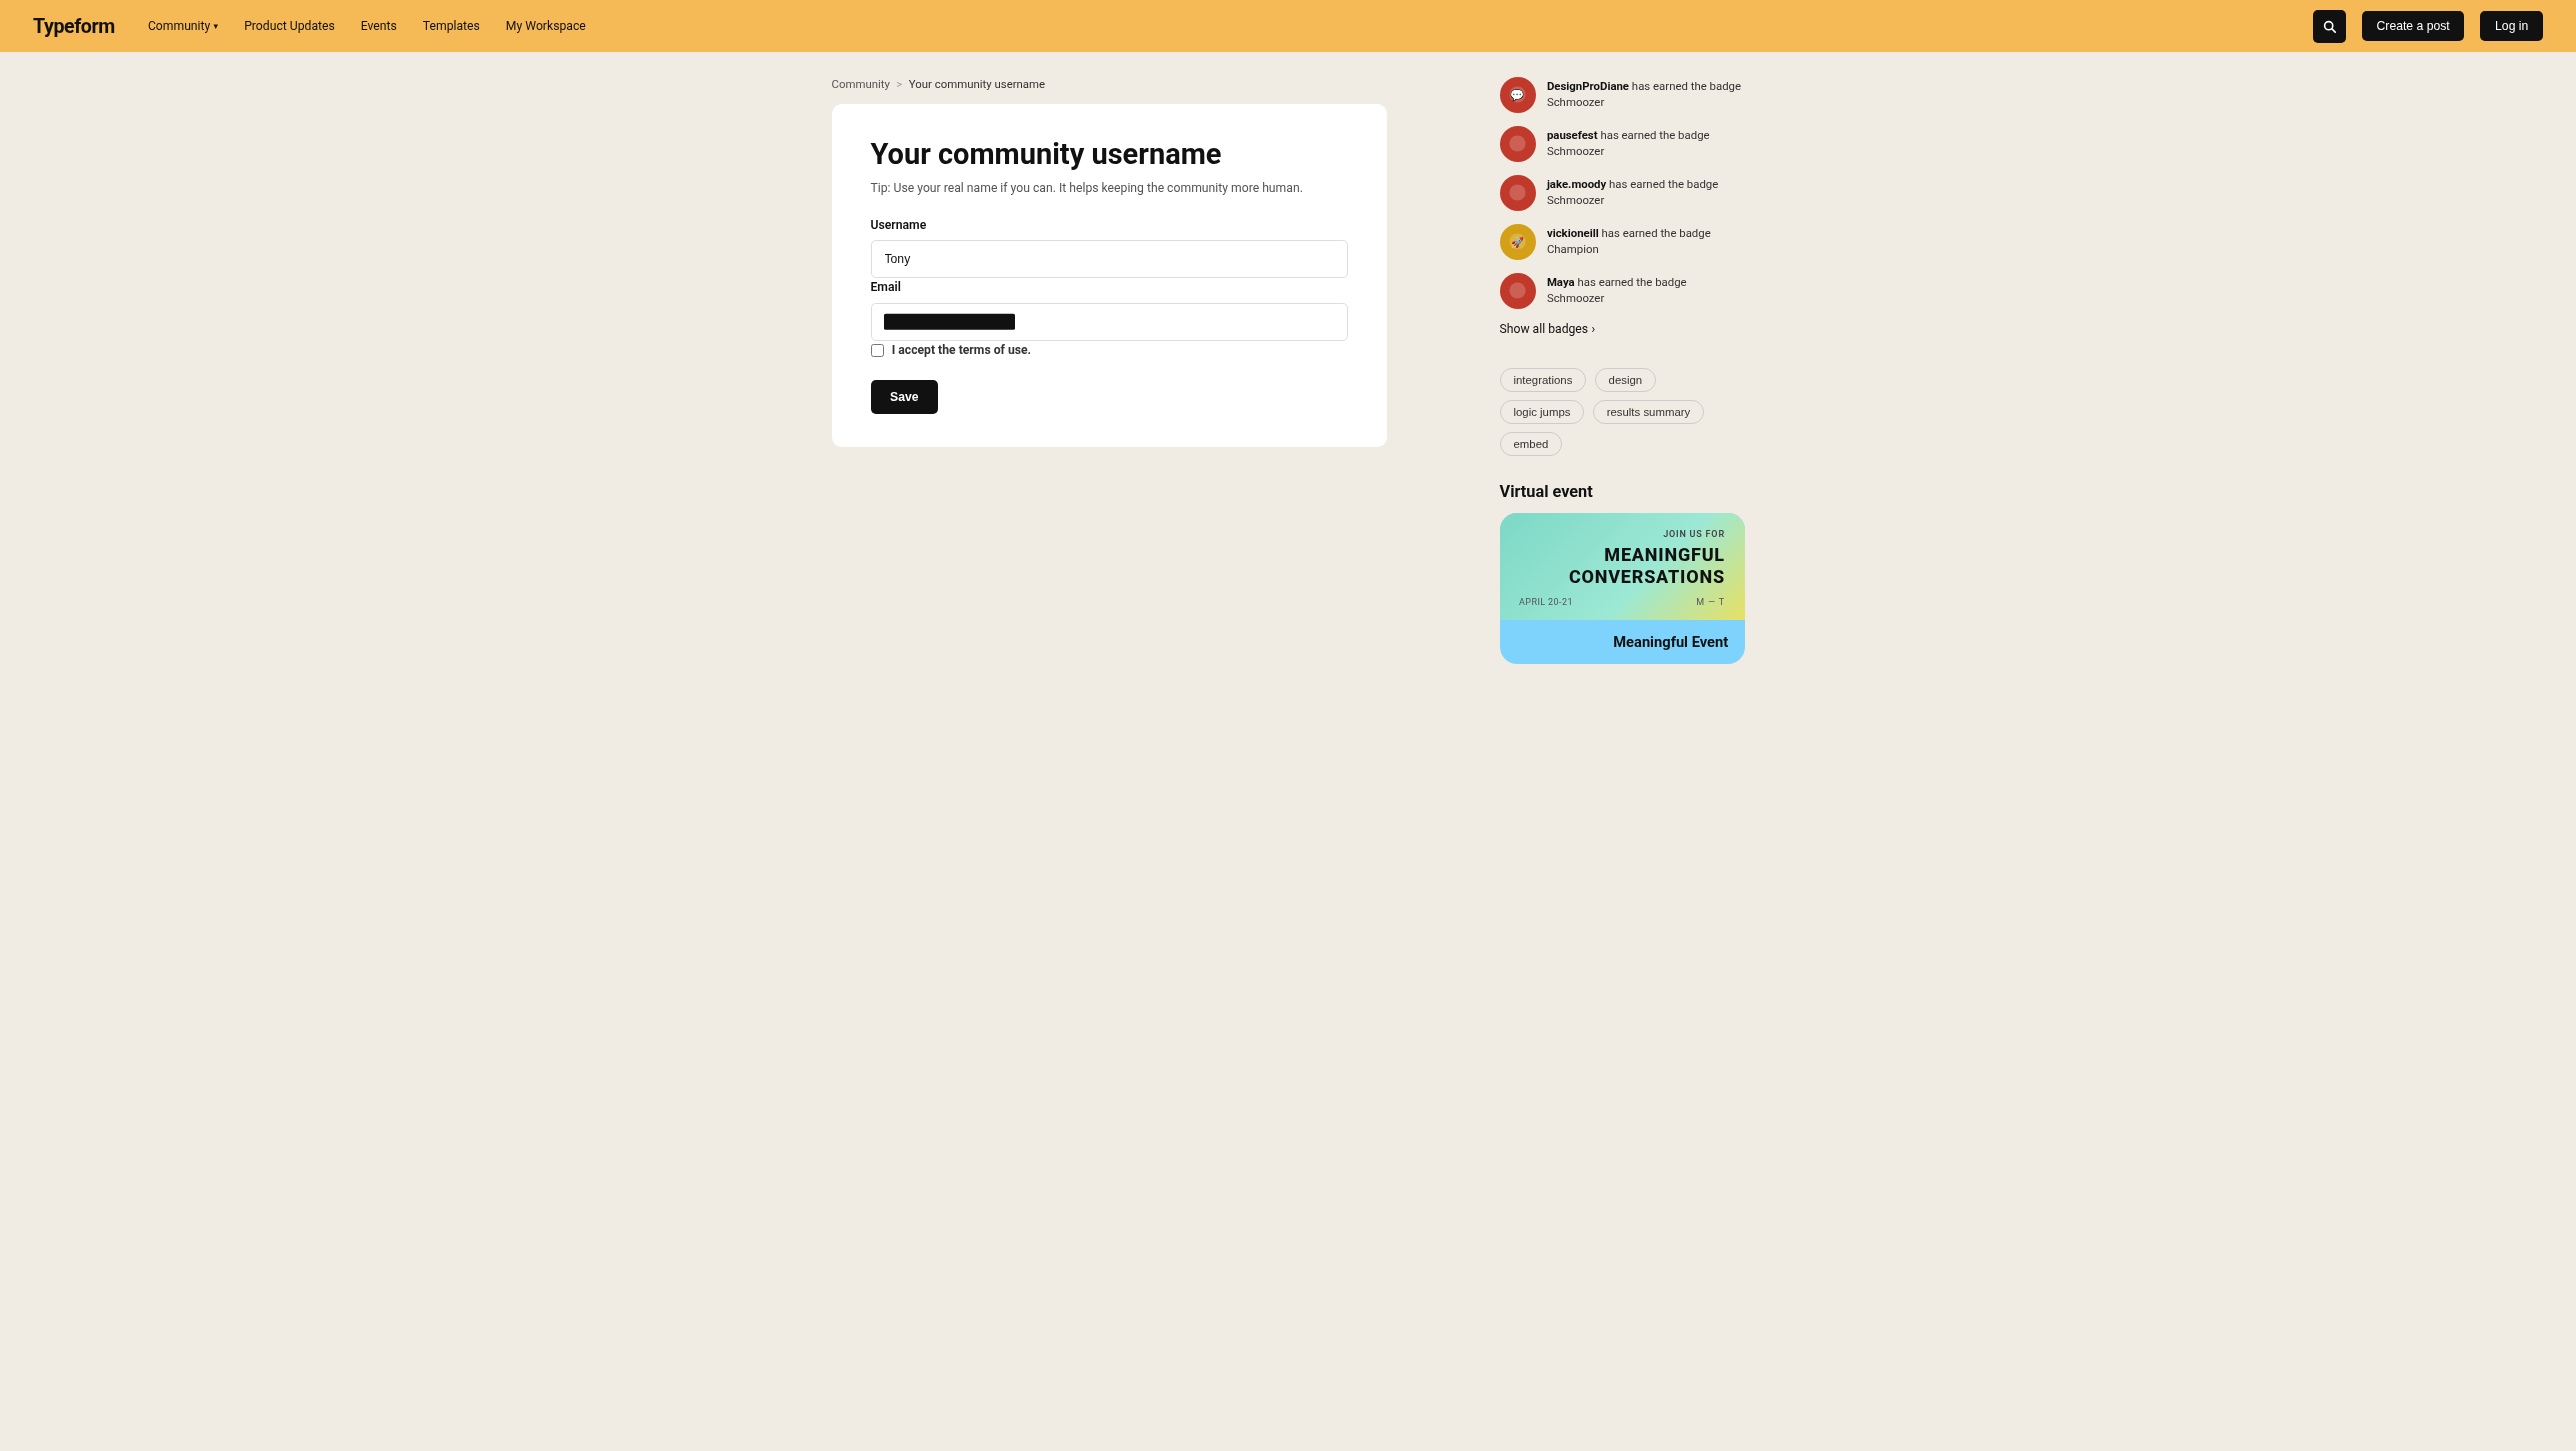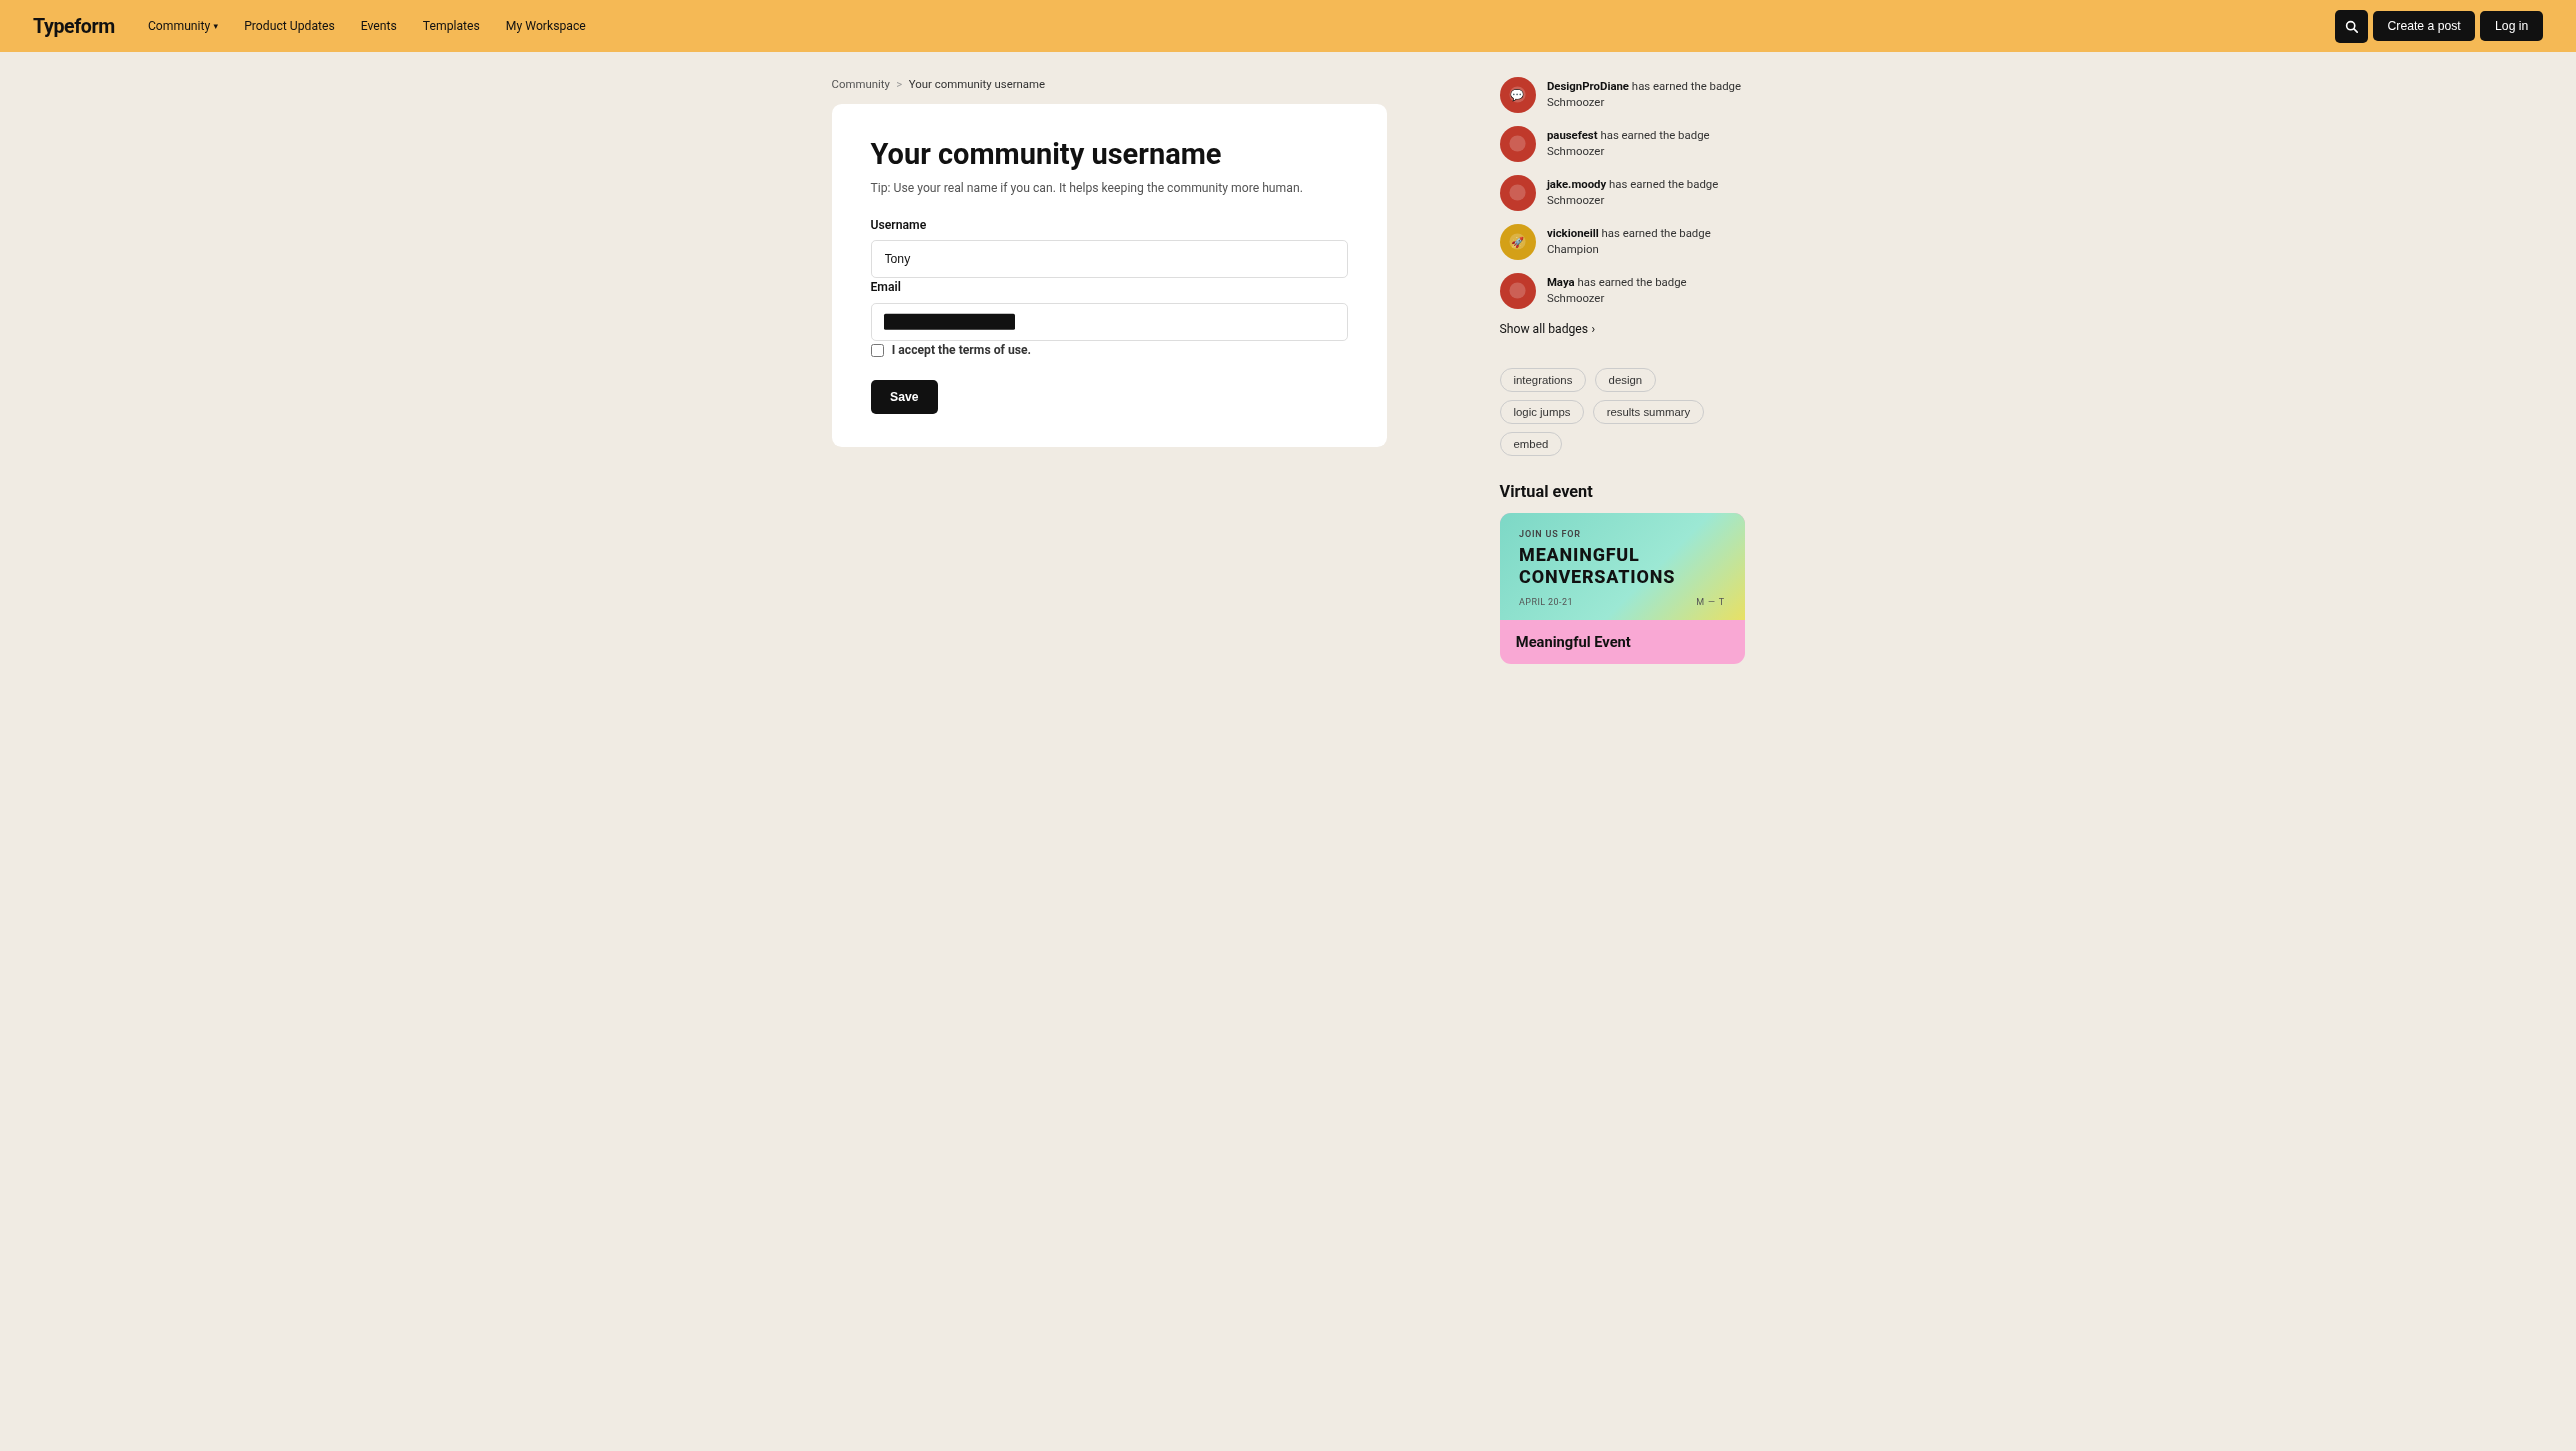--- a/index.html
+++ b/index.html
@@ -36,21 +36,21 @@
       color: #111;
       cursor: pointer;
       display: flex;
       align-items: center;
       gap: 3.3px;
     }
     .nav-chevron { font-size: 9px; }
     .header-actions {
       display: flex;
       align-items: center;
-      gap: 5px;
+      gap: 16px;
     }
     .search-btn {
       background: #111;
       color: #fff;
       border: none;
       border-radius: 4.9px;
       width: 33px;
       height: 33px;
       cursor: pointer;
       display: flex;
@@ -256,23 +256,24 @@
     }
 
     
     .section-title {
       font-size: 16.3px;
       font-weight: 700;
       color: #111;
       margin-bottom: 11.4px;
     }
     .event-card {
-      background: #f9a8d4;
-      border-radius: 11px;
+      background: #7dd3fc;
+      border-radius: 17px;
       overflow: hidden;
+      text-align: right;
     }
     .event-banner {
       background: linear-gradient(135deg, #7dd8c6 0%, #9ce8d4 60%, #e8e064 100%);
       padding: 16.3px 19.6px 13px;
       min-height: 106px;
       display: flex;
       flex-direction: column;
       justify-content: space-between;
     }
     .event-join-text {

